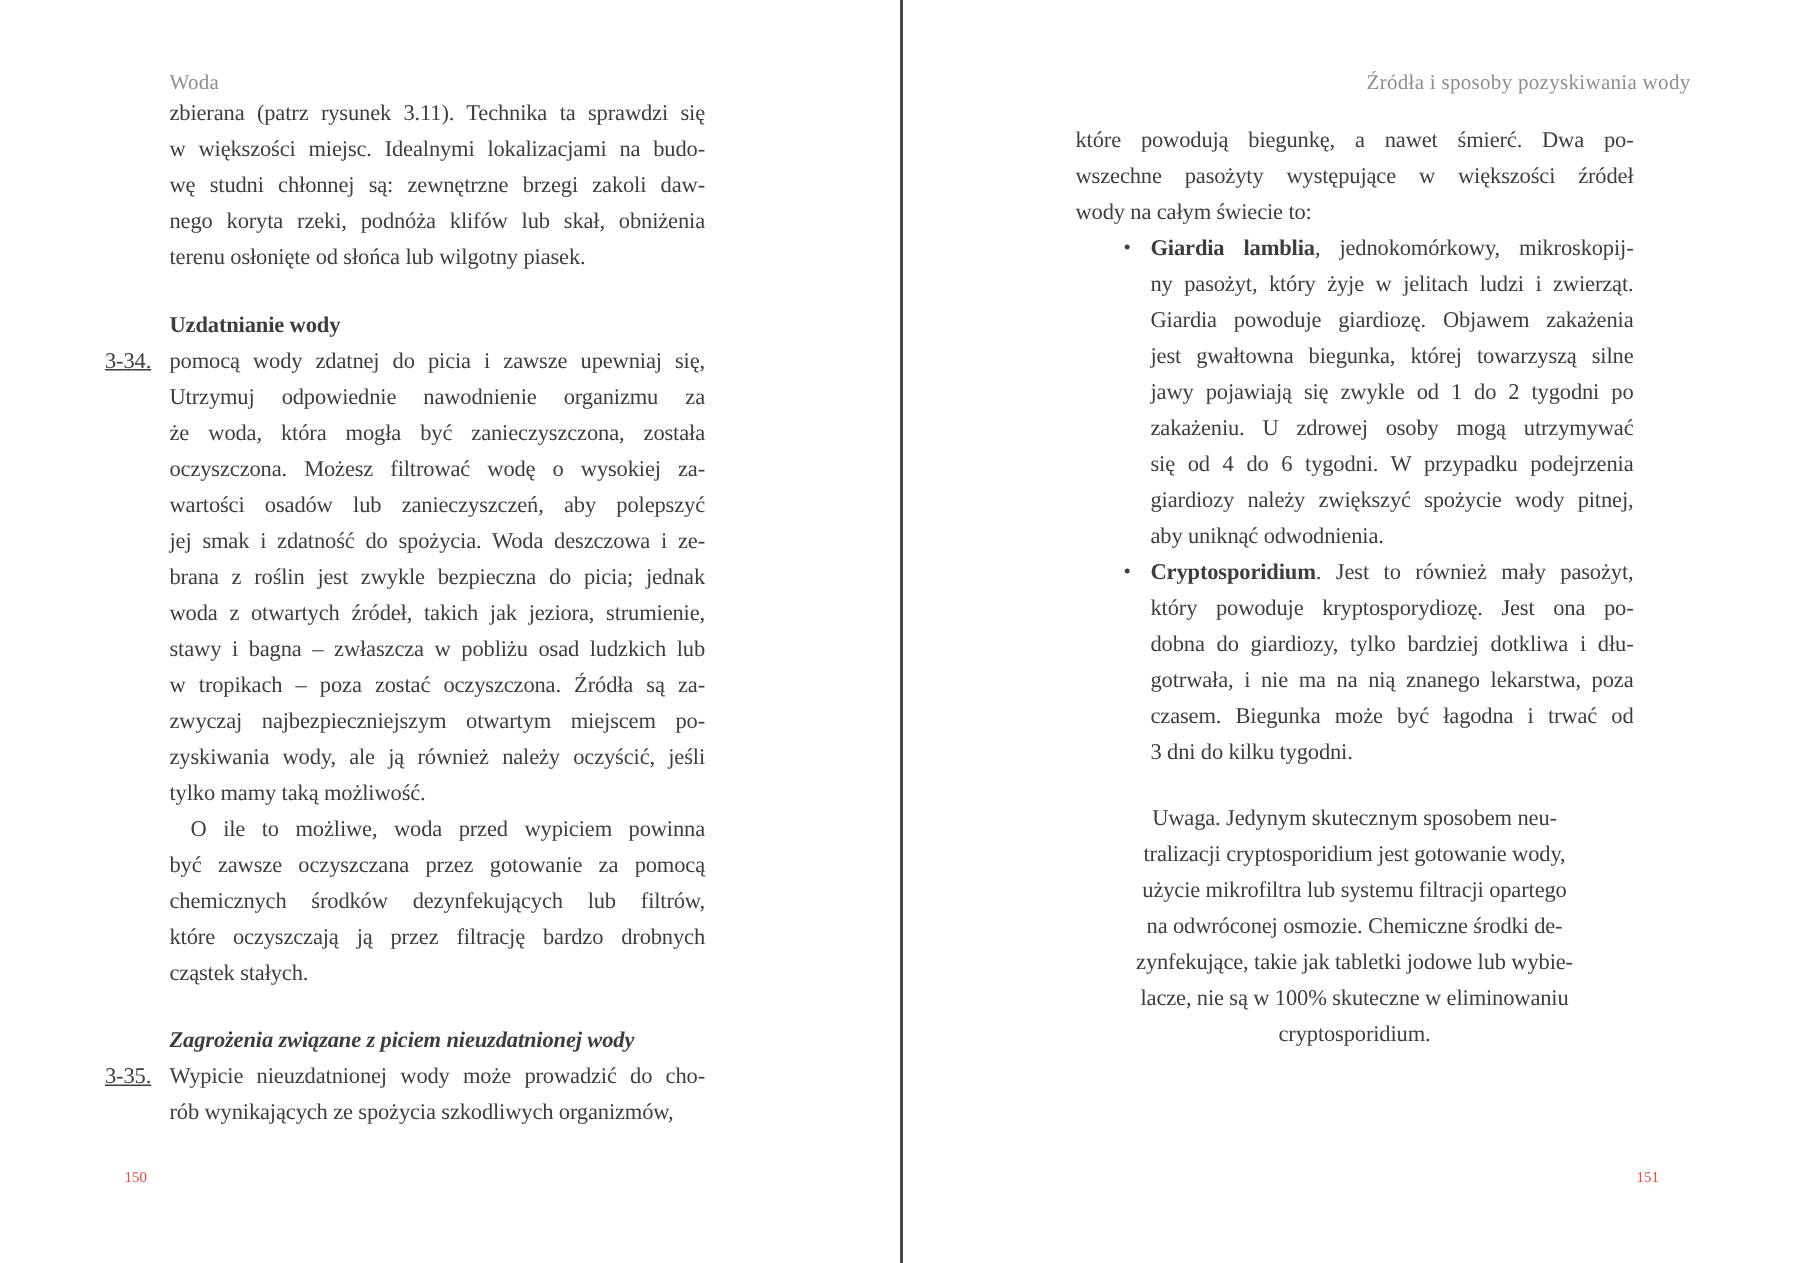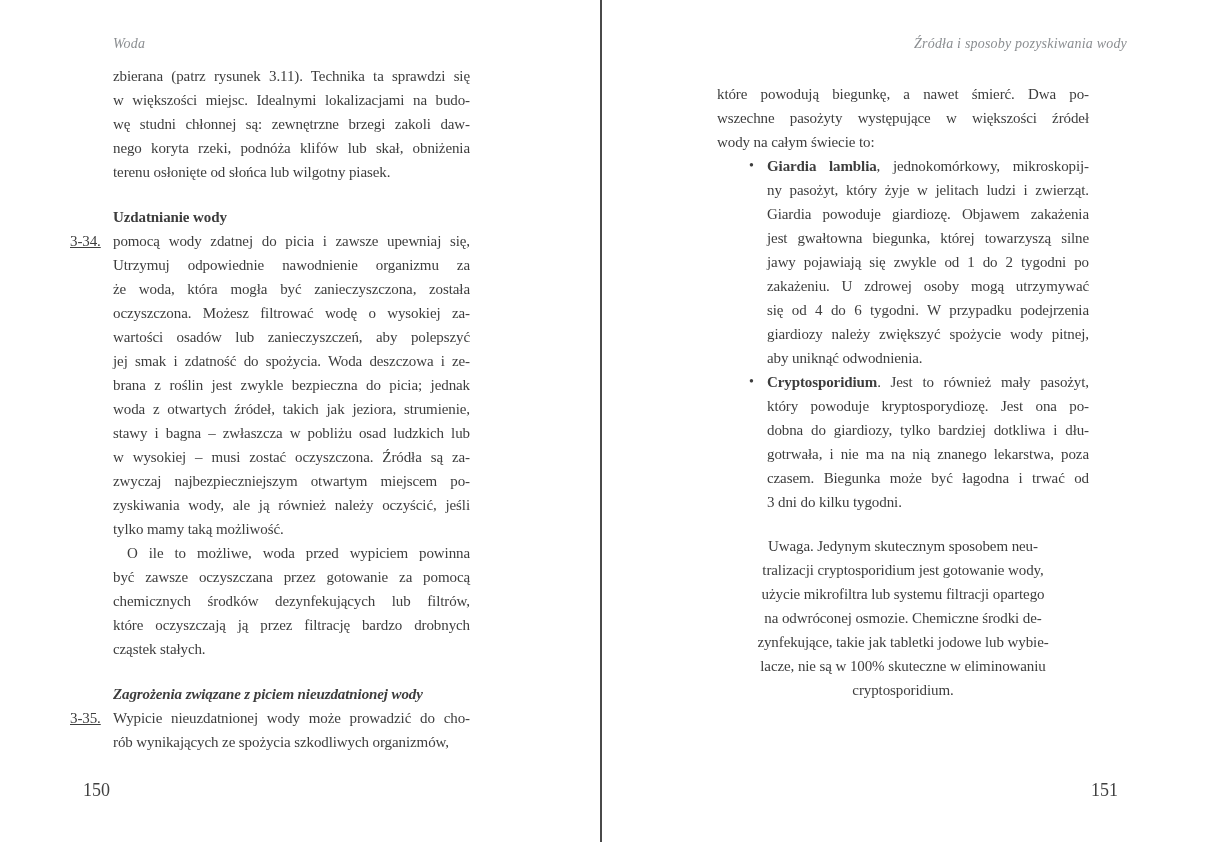--- a/index.html
+++ b/index.html
@@ -11,29 +11,29 @@
     overflow: hidden;
   }
   .spread { position: relative; width: 1207px; height: 842px; background: #ffffff; }
 
   .divider {
     position: absolute; left: 600px; top: 0; bottom: 0; width: 2px;
     background: #4a4a4a;
   }
 
   .running-head {
-    position: absolute; top: 36px;
-    font-size: 14px; color: #8b8e91; letter-spacing: 0.2px; font-style: italic;
+    position: absolute; top: 48px;
+    font-size: 14px; color: #8b8e91; letter-spacing: 0.2px;
   }
   .rh-left  { left: 113px; }
   .rh-right { right: 80px; text-align: right; }
 
   .page-number {
     position: absolute; top: 780px;
-    font-size: 18px; color: #404040;
+    font-size: 10px; color: #ef4444;
   }
   .pn-left  { left: 83px; }
   .pn-right { left: 1091px; }
 
   .content {
     position: absolute; top: 64px;
     font-size: 15px; line-height: 24px;
     letter-spacing: -0.1px;
   }
   .content-left  { left: 113px; width: 357px; }
@@ -81,21 +81,21 @@
           <span class="mlabel">3-34.</span>
           <div class="line just"><span>pomocą wody zdatnej do picia i zawsze upewniaj się,</span></div>
           <div class="line just"><span>Utrzymuj odpowiednie nawodnienie organizmu za</span></div>
           <div class="line just"><span>że woda, która mogła być zanieczyszczona, została</span></div>
           <div class="line just"><span>oczyszczona. Możesz filtrować wodę o wysokiej za-</span></div>
           <div class="line just"><span>wartości osadów lub zanieczyszczeń, aby polepszyć</span></div>
           <div class="line just"><span>jej smak i zdatność do spożycia. Woda deszczowa i ze-</span></div>
           <div class="line just"><span>brana z roślin jest zwykle bezpieczna do picia; jednak</span></div>
           <div class="line just"><span>woda z otwartych źródeł, takich jak jeziora, strumienie,</span></div>
           <div class="line just"><span>stawy i bagna – zwłaszcza w pobliżu osad ludzkich lub</span></div>
-          <div class="line just"><span>w wysokiej – musi zostać oczyszczona. Źródła są za-</span></div>
+          <div class="line just"><span>w tropikach – poza zostać oczyszczona. Źródła są za-</span></div>
           <div class="line just"><span>zwyczaj najbezpieczniejszym otwartym miejscem po-</span></div>
           <div class="line just"><span>zyskiwania wody, ale ją również należy oczyścić, jeśli</span></div>
           <div class="line"><span>tylko mamy taką możliwość.</span></div>
         </div>
         <div class="blk para">
           <div class="line just indent"><span>O ile to możliwe, woda przed wypiciem powinna</span></div>
           <div class="line just"><span>być zawsze oczyszczana przez gotowanie za pomocą</span></div>
           <div class="line just"><span>chemicznych środków dezynfekujących lub filtrów,</span></div>
           <div class="line just"><span>które oczyszczają ją przez filtrację bardzo drobnych</span></div>
           <div class="line"><span>cząstek stałych.</span></div>

